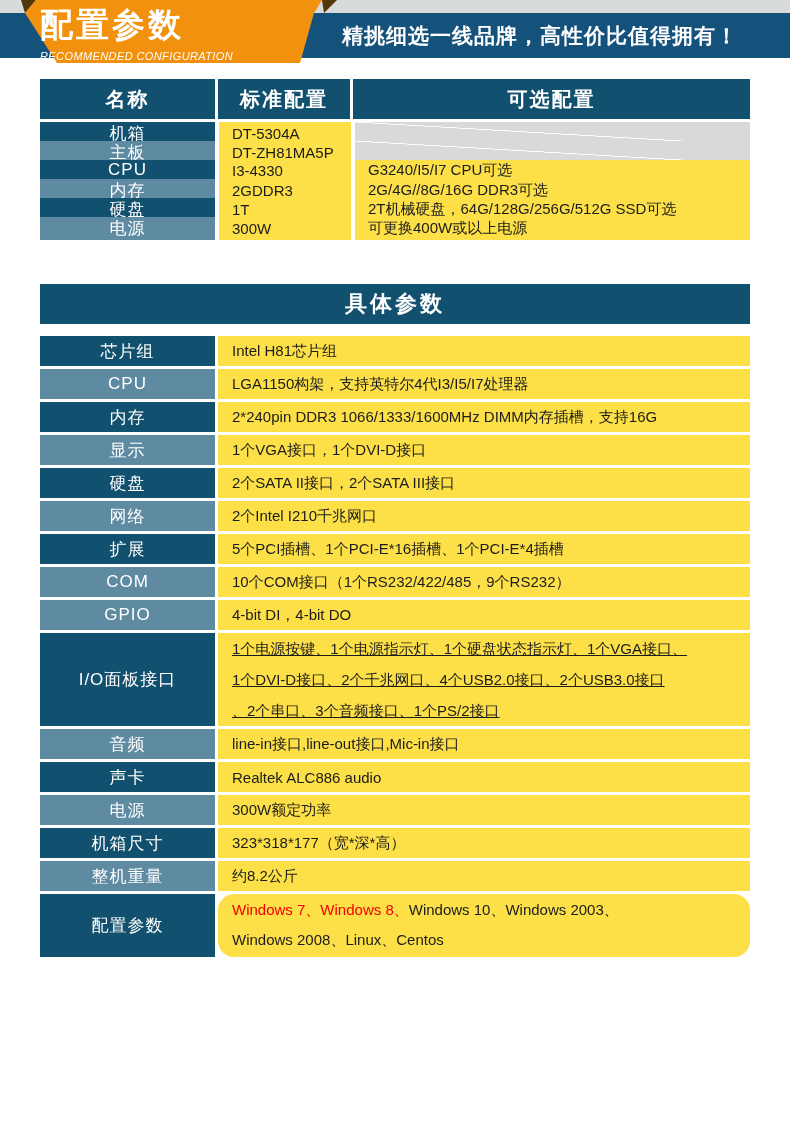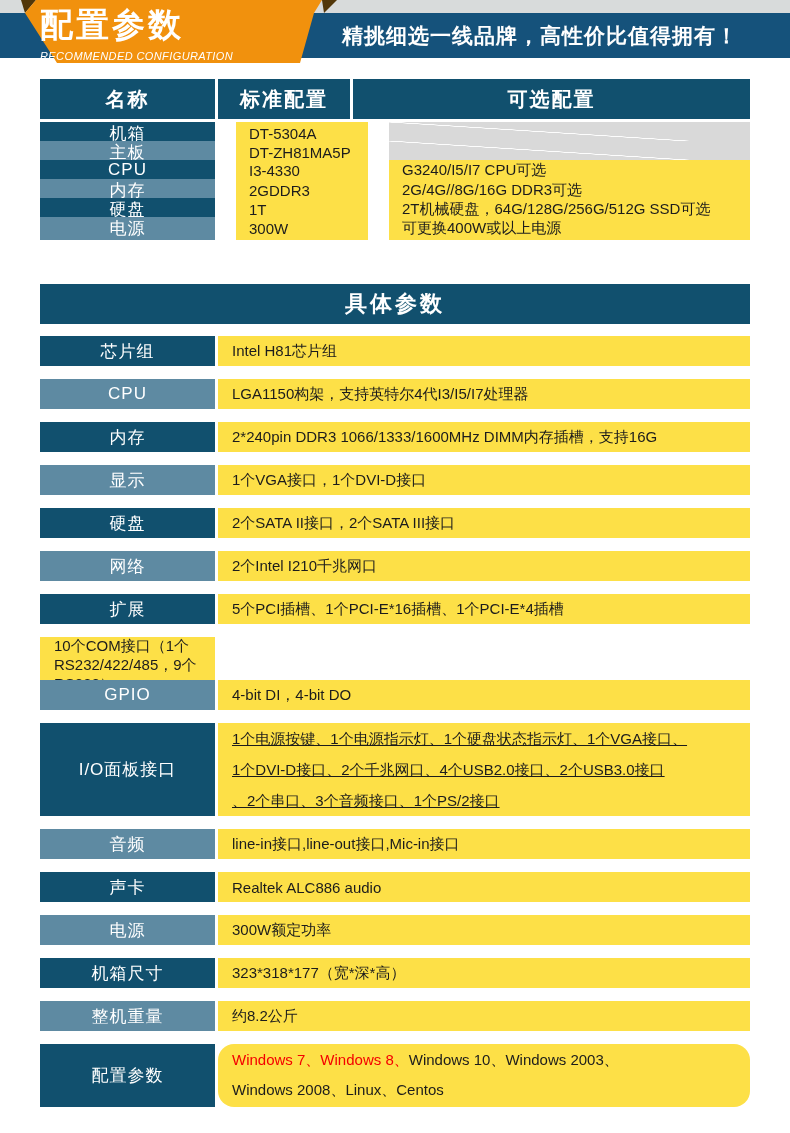--- a/index.html
+++ b/index.html
@@ -52,29 +52,29 @@
   
   .t1-head {
     display: grid; grid-template-columns: 175px 132px 1fr; column-gap: 3px;
     height: 40px; margin-bottom: 3px;
   }
   .t1-head > div {
     background: #11506e; color: #fff; font-size: 20px; font-weight: bold;
     display: flex; align-items: center; justify-content: center; letter-spacing: 2px;
   }
   .t1-rows { display: grid; row-gap: 3px; }
-  .row3 { display: grid; grid-template-columns: 175px 132px 1fr; column-gap: 21px; height: 16px; border-radius: 9px; }
+  .row3 { display: grid; grid-template-columns: 175px 132px 1fr; column-gap: 4px; height: 16px; border-radius: 9px; }
 
   
   .t2 { margin-top: 51px; }
   .t2-band {
     height: 40px; background: #11506e; color: #fff; font-size: 22px; font-weight: bold;
     display: flex; align-items: center; justify-content: center; letter-spacing: 3px;
   }
-  .t2-rows { margin-top: 12px; display: grid; row-gap: 13px; }
+  .t2-rows { margin-top: 12px; display: grid; row-gap: 3px; }
   .row2 { display: grid; grid-template-columns: 175px 1fr; column-gap: 3px; height: 30px; }
   .row2 .val { padding-left: 14px; }
   .row-io { height: 93px; }
   .row-io .val { display: block; padding-top: 0; text-decoration: underline; }
   .row-io .io-line { line-height: 31px; white-space: nowrap; }
   .row-sys { height: 63px; }
   .row-sys .val { display: block; padding-top: 1px; border-radius: 16px; }
   .sys-line { line-height: 30px; white-space: nowrap; }
   .red { color: #f40000; }
 </style>
@@ -165,20 +165,21 @@
       </div>
       <div class="row2">
         <div class="label-cell light">网络</div>
         <div class="val">2个Intel I210千兆网口</div>
       </div>
       <div class="row2">
         <div class="label-cell dark">扩展</div>
         <div class="val">5个PCI插槽、1个PCI-E*16插槽、1个PCI-E*4插槽</div>
       </div>
       <div class="row2">
+        <div class="label-cell light">COM</div>
         <div class="val">10个COM接口（1个RS232/422/485，9个RS232）</div>
       </div>
       <div class="row2">
         <div class="label-cell light">GPIO</div>
         <div class="val">4-bit DI，4-bit DO</div>
       </div>
 
       <div class="row2 row-io">
         <div class="label-cell dark">I/O面板接口</div>
         <div class="val">

